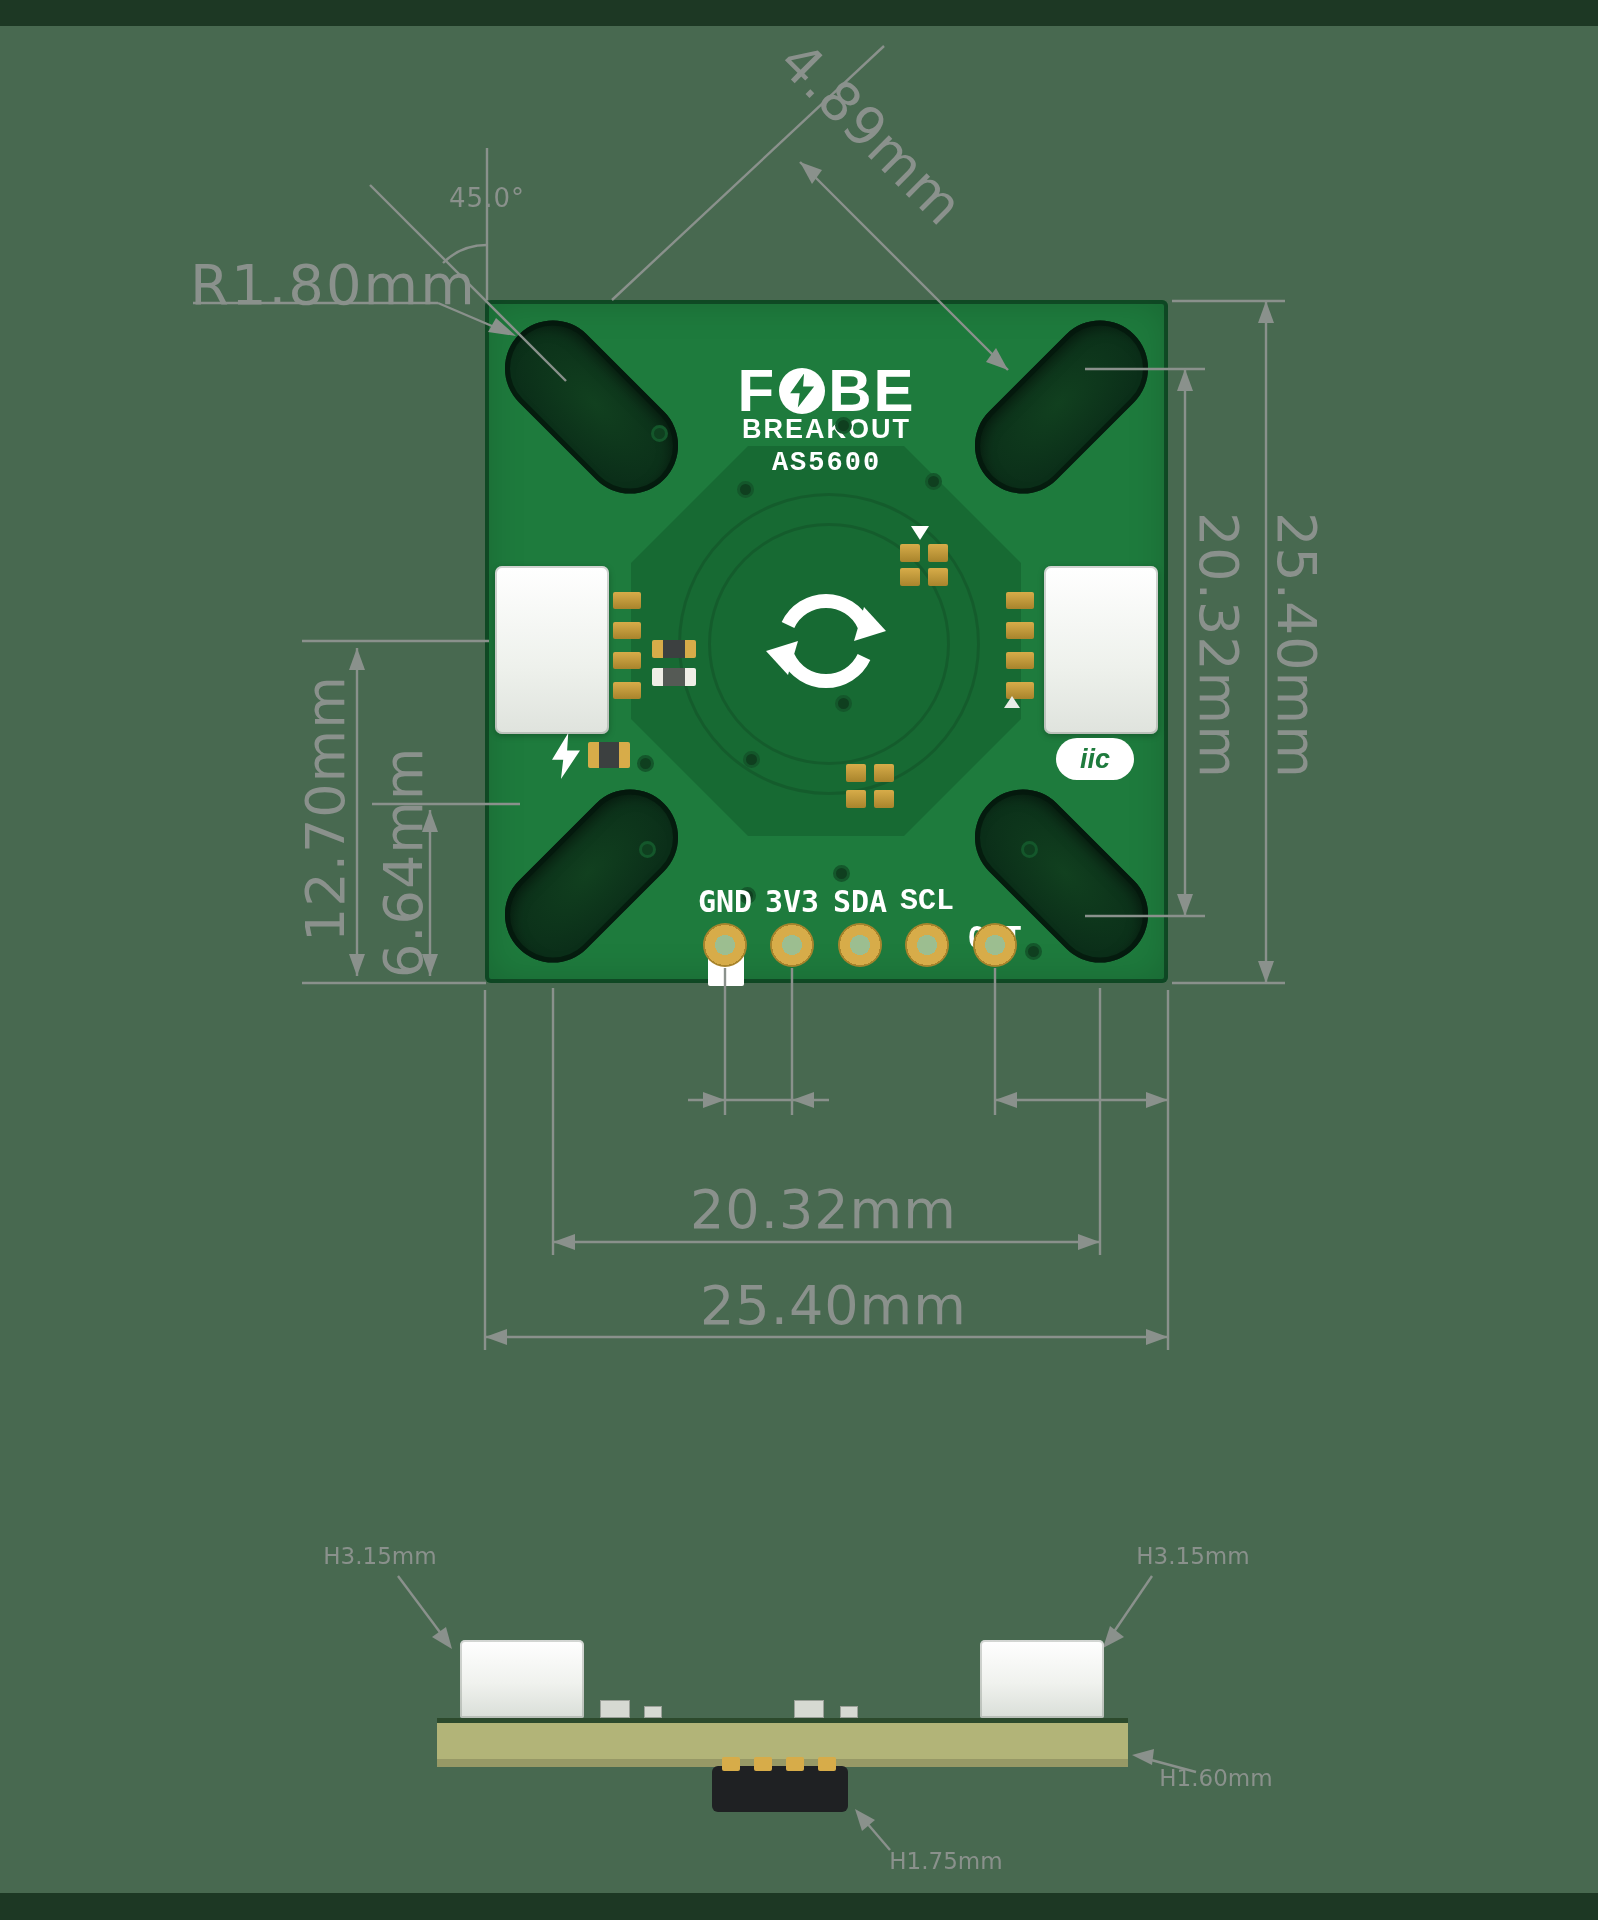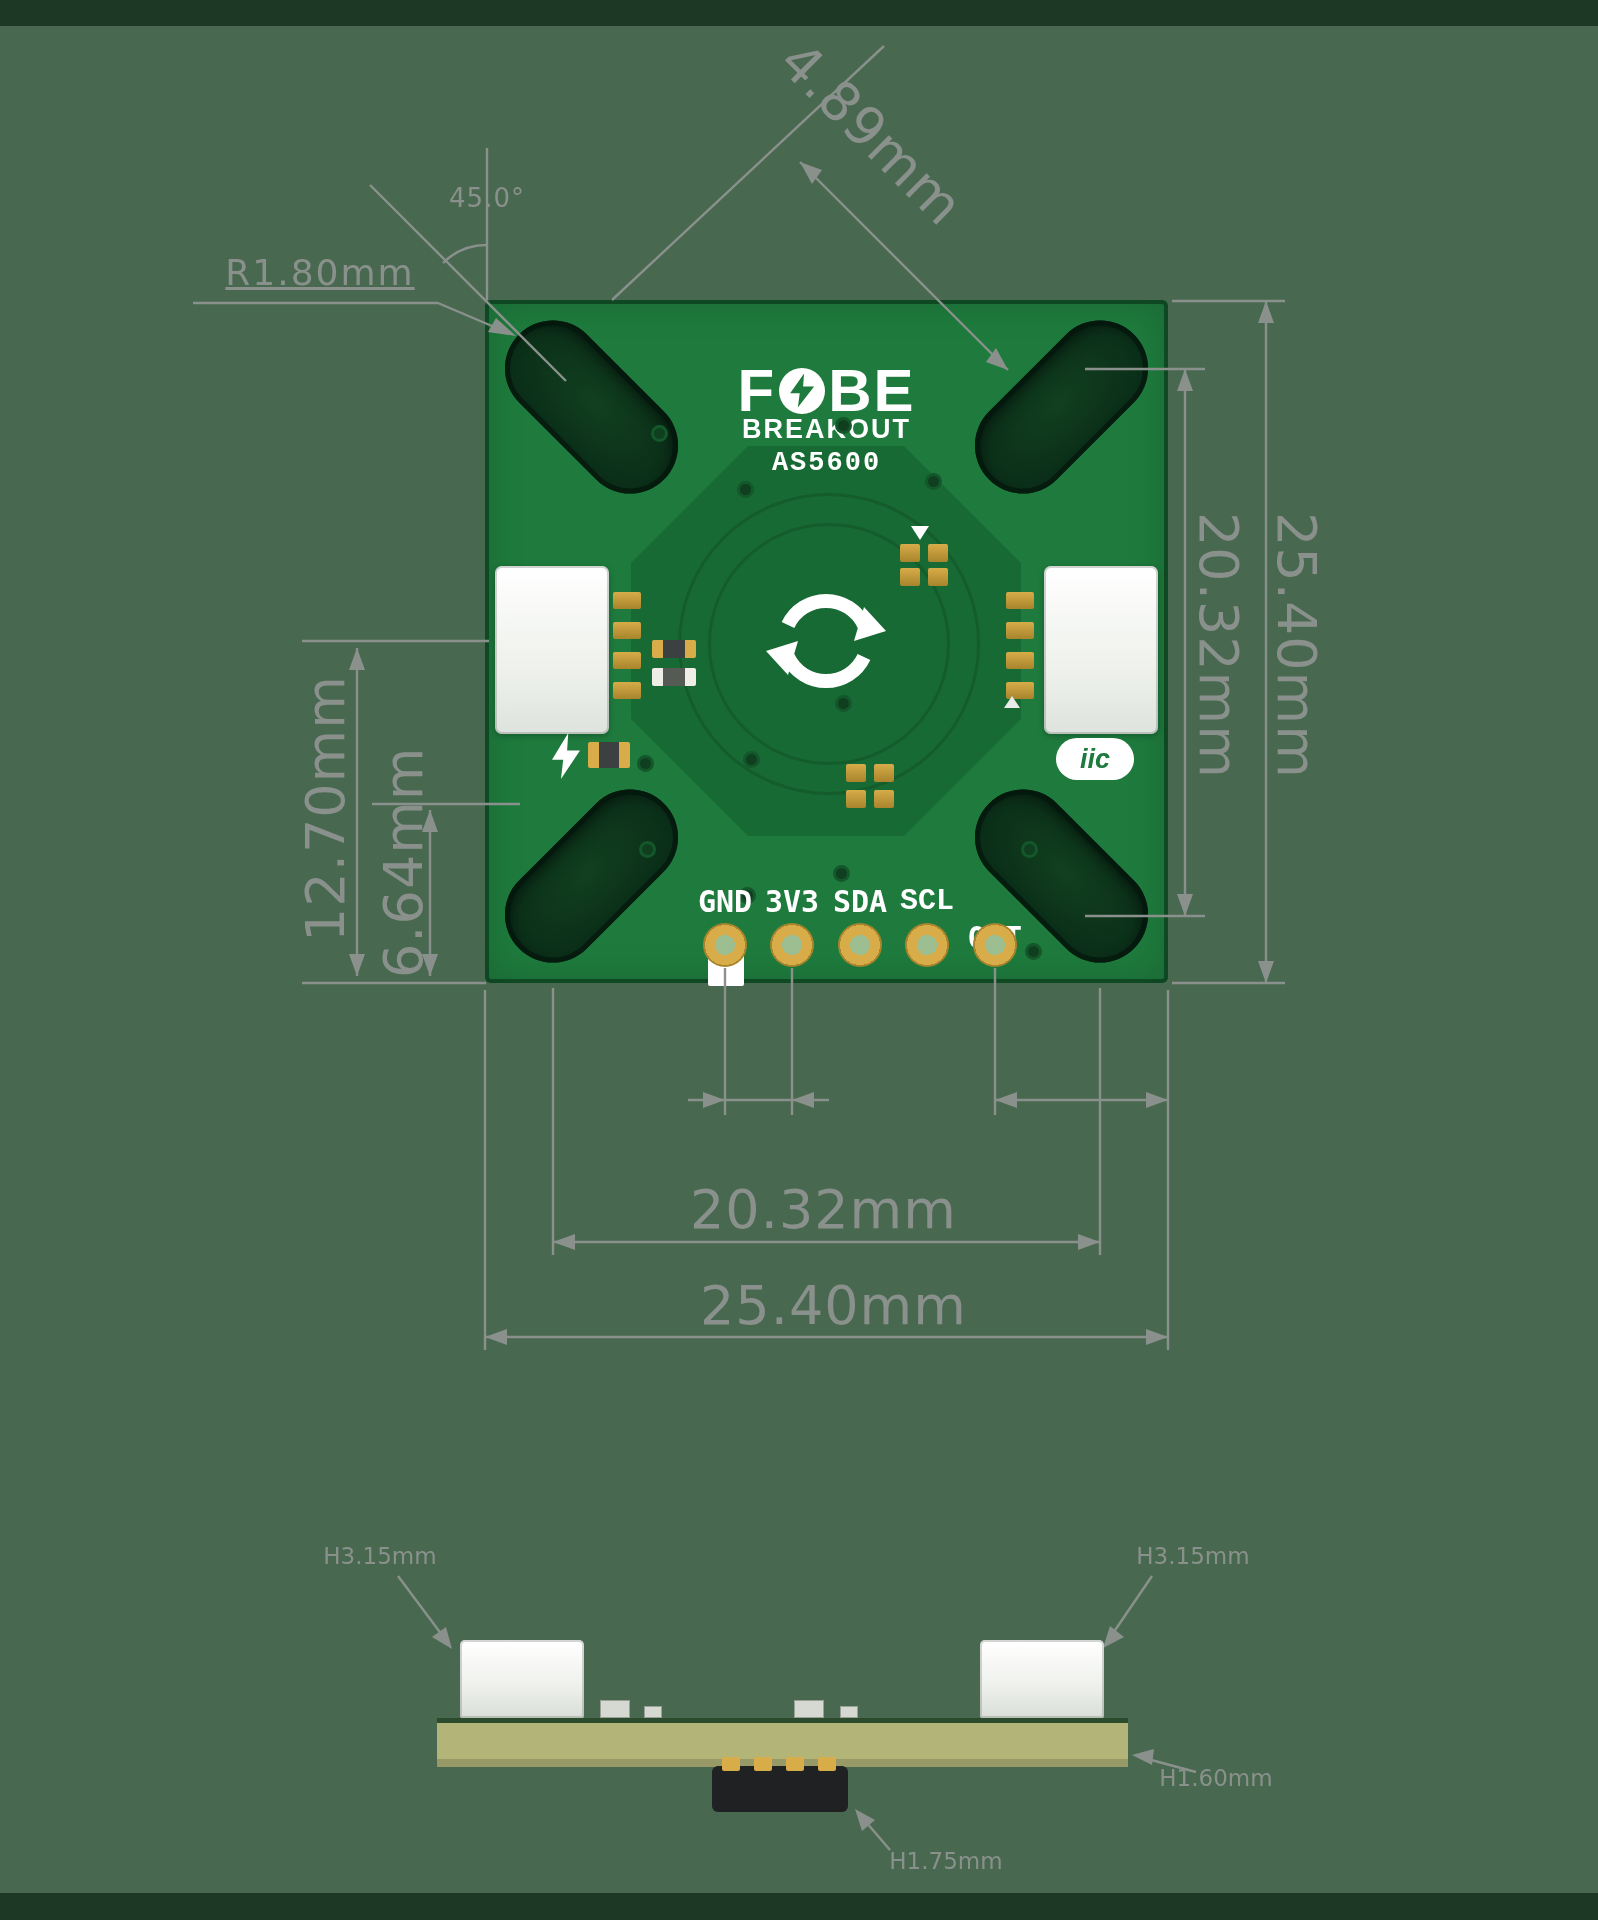--- a/index.html
+++ b/index.html
@@ -3,21 +3,21 @@
 <meta charset="utf-8">
 <style>
   html,body{margin:0;padding:0;background:#486950;}
   #stage{position:relative;width:1598px;height:1920px;background:var(--bg,#486950);overflow:hidden;
          font-family:"DejaVu Sans",sans-serif;}
   .band{position:absolute;left:0;width:1598px;background:var(--band,#18331f);opacity:.9;}
   
   .dim{position:absolute;color:var(--dim,#8A918C);font-family:"DejaVu Sans",sans-serif;
        text-align:center;white-space:nowrap;letter-spacing:1px;}
   .dim.big{font-size:54px;}
-  .dim.med{font-size:36px;text-align:center;letter-spacing:2px;text-decoration:underline;}
+  .dim.med{font-size:56px;text-align:center;letter-spacing:2px;}
   .dim.sml{font-size:26px;}
   .dim.tiny{font-size:23px;letter-spacing:0;}
   .rot90{transform:rotate(90deg);}
   .rotm90{transform:rotate(-90deg);}
   .rot45{transform:rotate(45deg);}
   svg.dims{position:absolute;left:0;top:0;pointer-events:none;}
   svg.dims path,svg.dims line{stroke:var(--dim,#8A918C);stroke-width:2.4;fill:none;}
   svg.dims polygon{fill:var(--dim,#8A918C);stroke:none;}
   
   #board{position:absolute;left:485px;top:300px;width:683px;height:683px;

